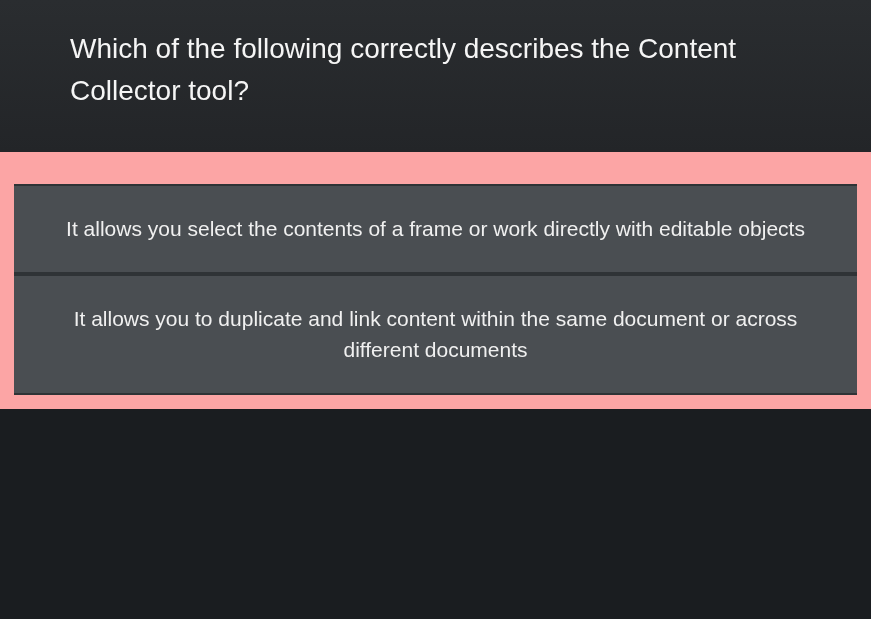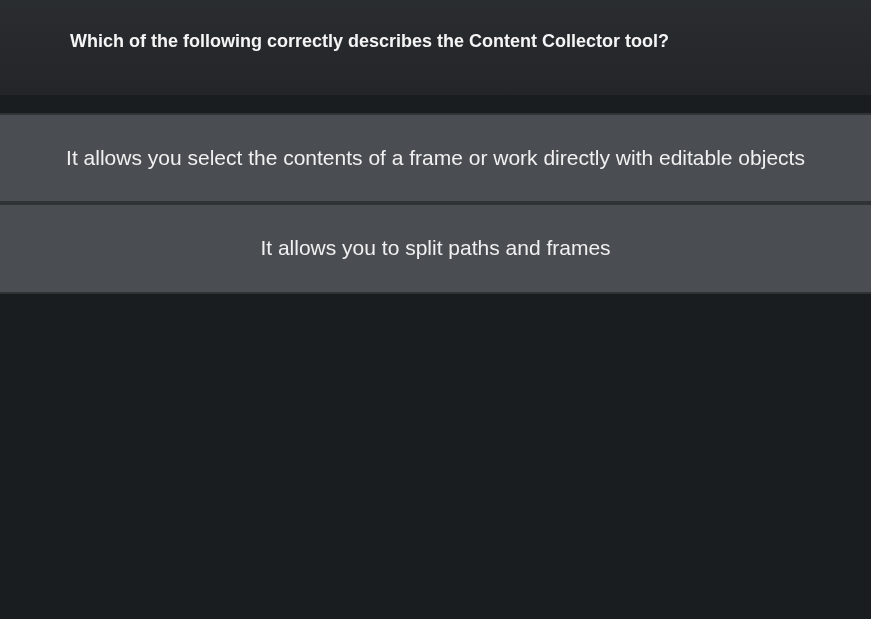--- a/index.html
+++ b/index.html
@@ -14,27 +14,27 @@
       font-family: 'Segoe UI', Arial, sans-serif;
       overflow: hidden;
     }
     .question-container {
       width: 100%;
       padding: 28px 60px 40px 70px;
       background: linear-gradient(to bottom, #2a2d30, #232528);
     }
     .question-text {
       color: #f5f5f5;
-      font-size: 18px;
-      font-weight: 700;
+      font-size: 28px;
+      font-weight: 400;
       line-height: 1.5;
     }
     .answers-container {
       background: #fca5a5;
-      padding: 0;
+      padding: 14px;
     }
     .answer-option {
       background: #4a4e52;
       border-top: 2px solid #2f3336;
       border-bottom: 2px solid #2f3336;
       padding: 28px 30px;
       text-align: center;
       cursor: pointer;
       display: flex;
       align-items: center;
@@ -56,15 +56,15 @@
 
 <div class="question-container">
   <div class="question-text">Which of the following correctly describes the Content Collector tool?</div>
 </div>
 
 <div class="answers-container">
   <div class="answer-option">
     <span class="answer-text">It allows you select the contents of a frame or work directly with editable objects</span>
   </div>
   <div class="answer-option">
-    <span class="answer-text">It allows you to split paths and frames</span>
+    <span class="answer-text">It allows you to duplicate and link content within the same document or across different documents</span>
   </div>
 </div>
 
 </body></html>

